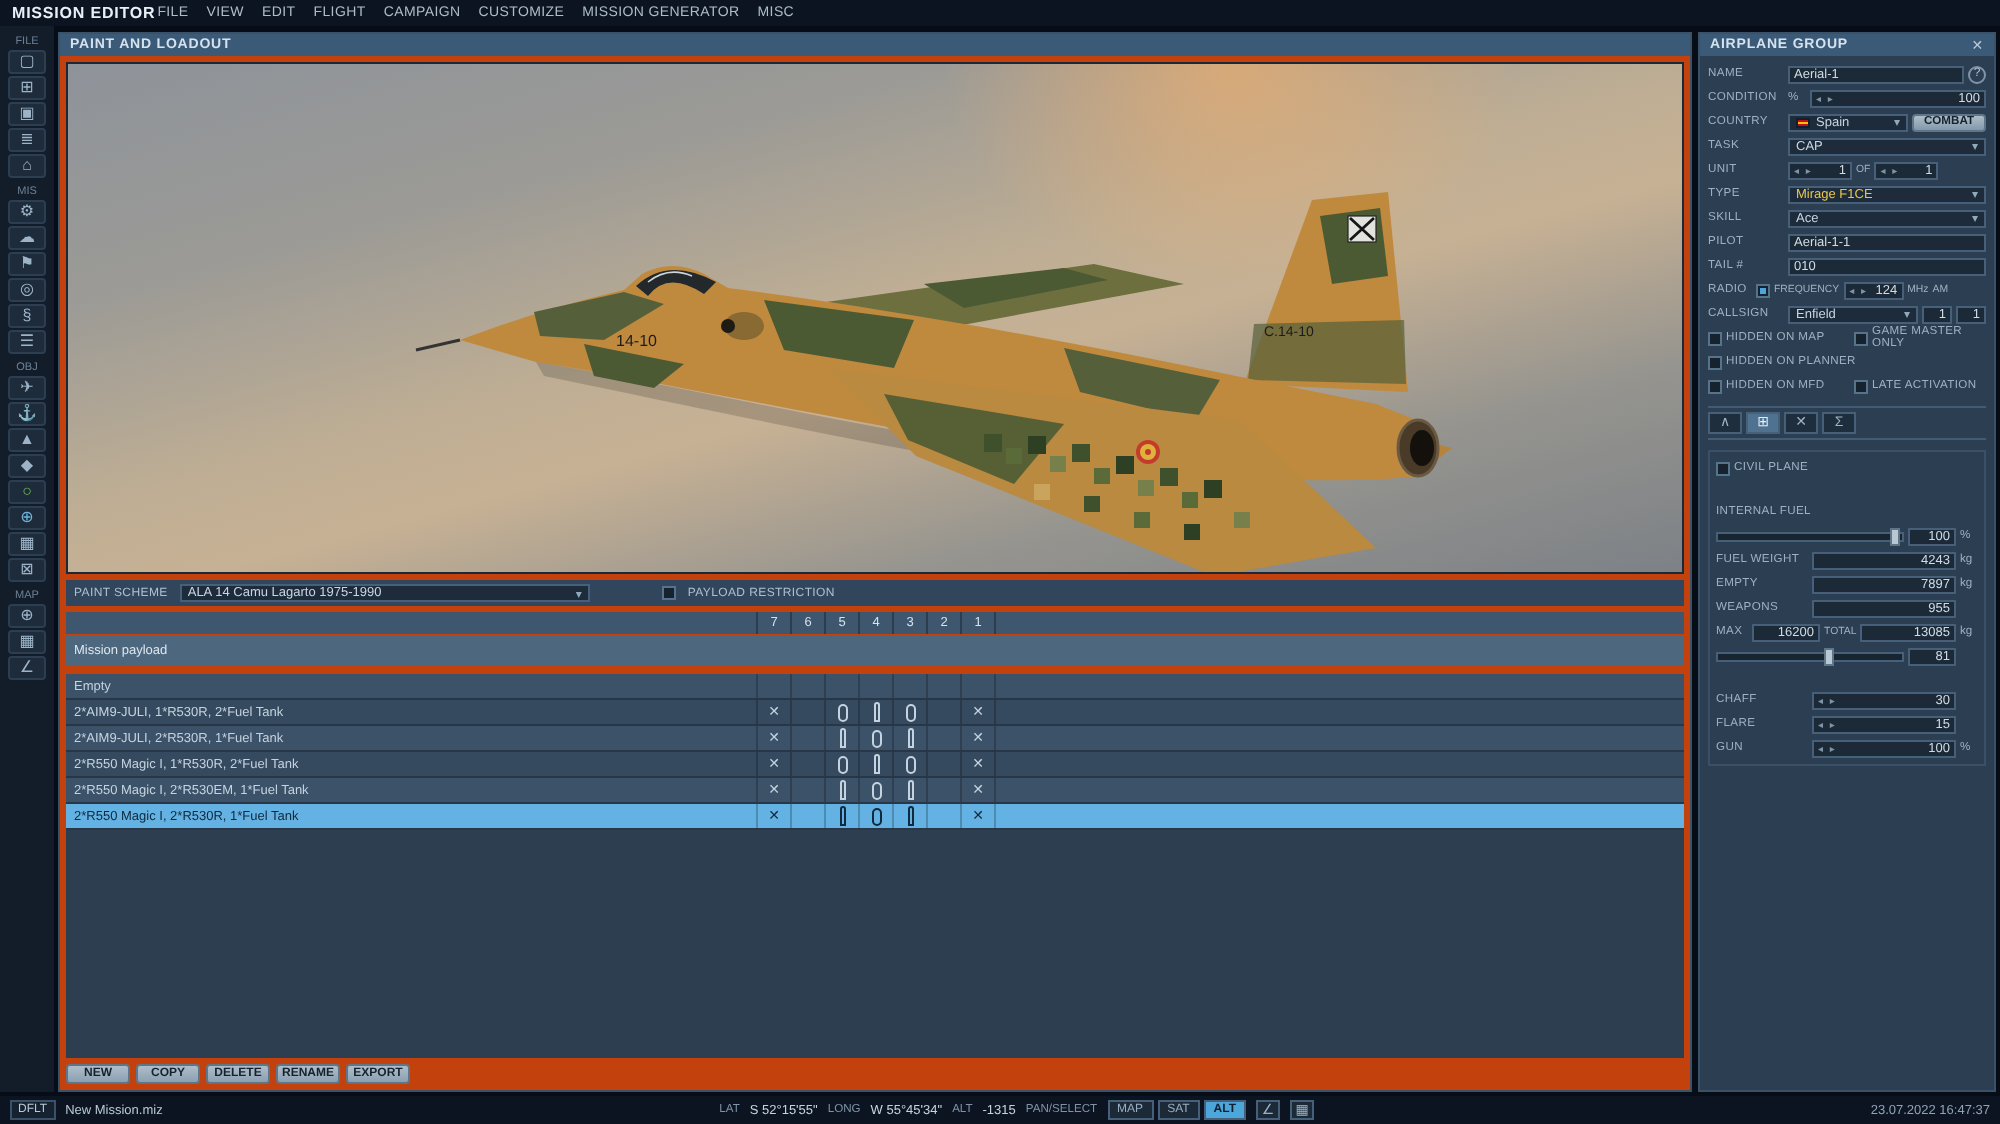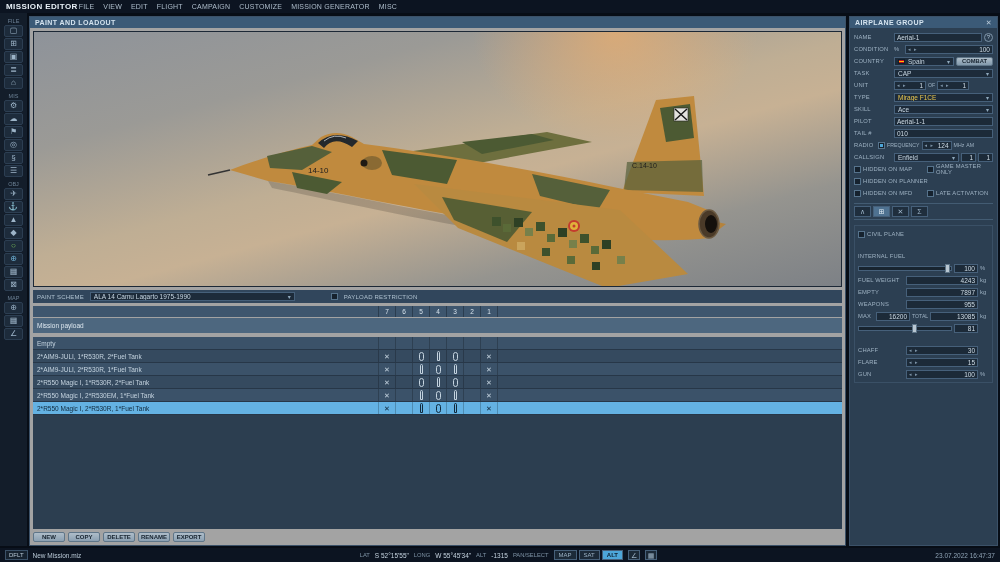--- a/index.html
+++ b/index.html
@@ -17,21 +17,21 @@
   
   .left-toolbar { position:absolute; top:13px; left:0; width:27px; bottom:16px;
                   background:#131d2a; display:flex; flex-direction:column; align-items:center;
                   padding-top:2px; gap:1px; }
   .tb-label { font-size:5.5px; color:#6d8296; margin-top:3px; }
   .tb-icon { width:19px; height:12px; flex:none; background:#1d2b3b; border:1px solid #2c3e52;
              color:#9db4c8; font-size:8px; line-height:10px; text-align:center; border-radius:2px; }
 
   
   .center-panel { position:absolute; left:29px; top:16px; width:817px; height:530px;
-                  background:#a3a3a3; border:1px solid #3b5168; display:flex; flex-direction:column; }
+                  background:#c2410c; border:1px solid #3b5168; display:flex; flex-direction:column; }
   .panel-header { height:11px; flex:none; background:#3b5a77; color:#d4e3ef; font-size:7px;
                   font-weight:bold; display:flex; align-items:center; padding:0 5px; letter-spacing:.4px; }
 
   .viewport { margin:3px; height:256px; flex:none; position:relative; overflow:hidden;
               border:1px solid #1c2836;
               background:
                 radial-gradient(220px 170px at 72% 0%, rgba(255,176,96,.55), rgba(255,176,96,0) 65%),
                 linear-gradient(165deg, #8e939a 0%, #9b9a96 25%, #bfae94 48%, #c7b194 58%, #95948f 78%, #7d8186 100%); }
   .viewport svg { position:absolute; left:0; top:0; }
 

